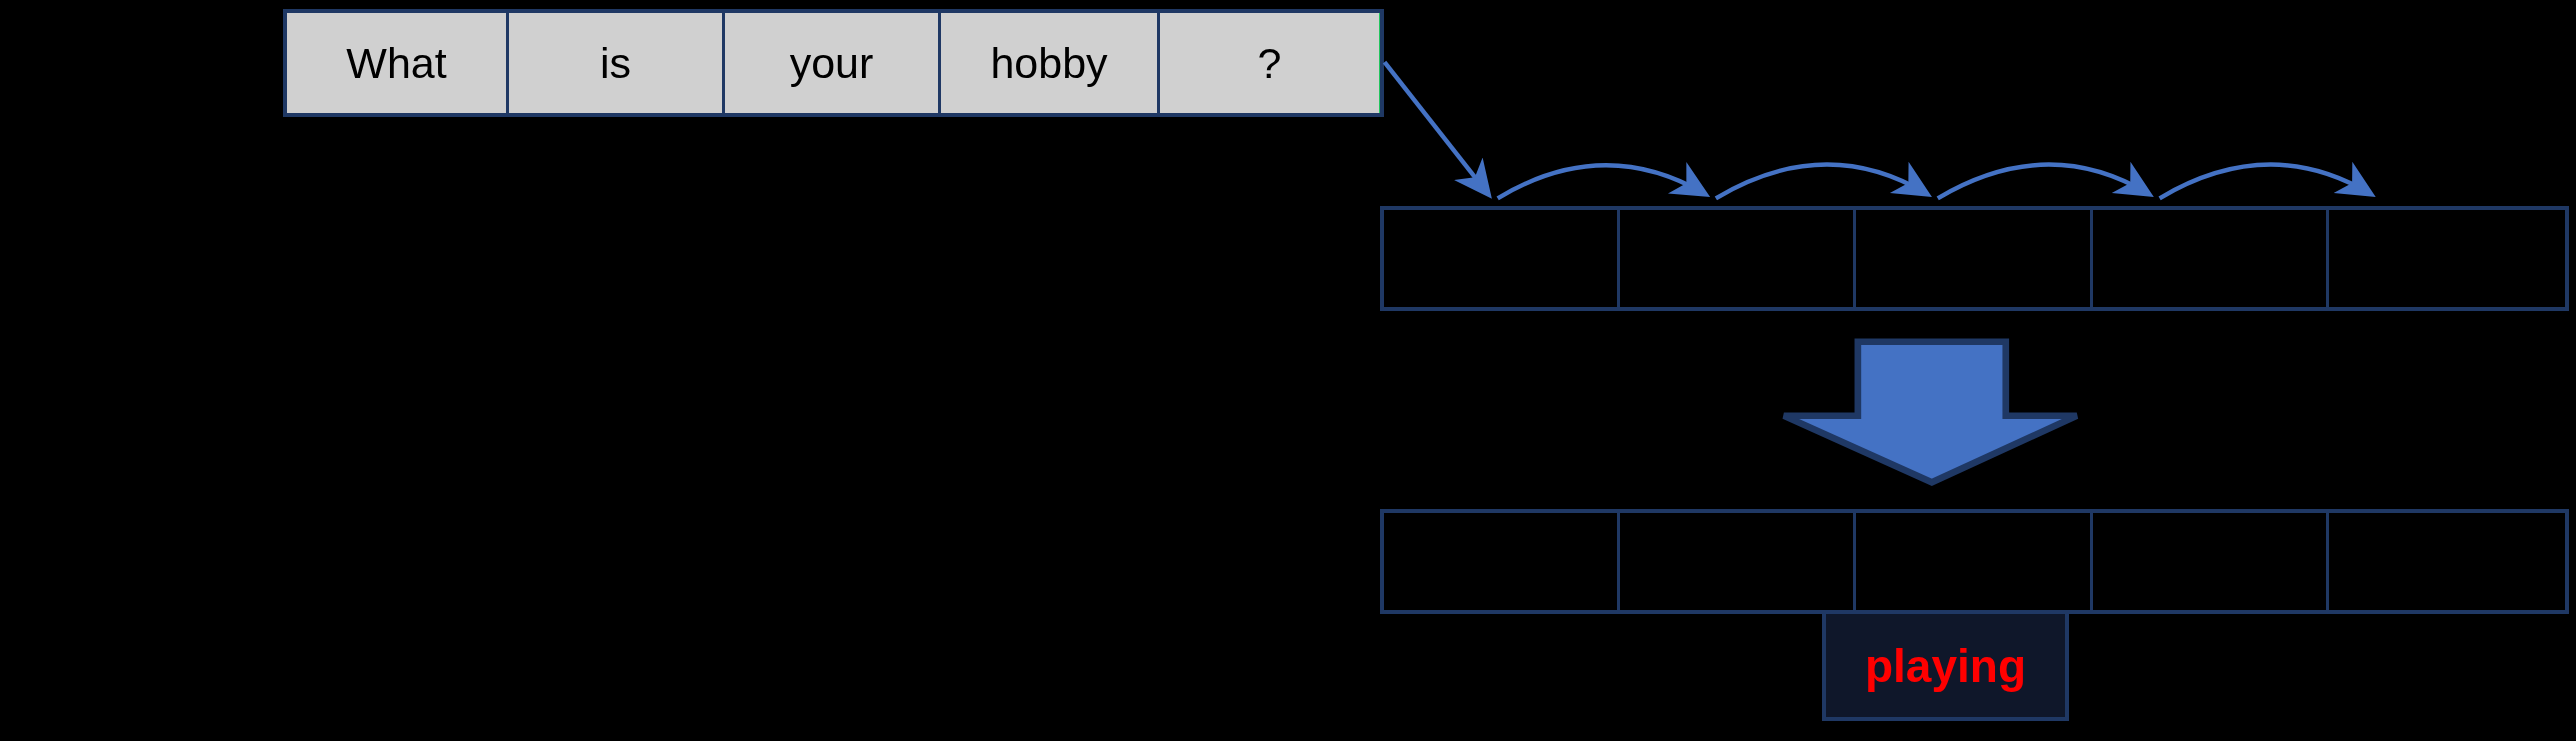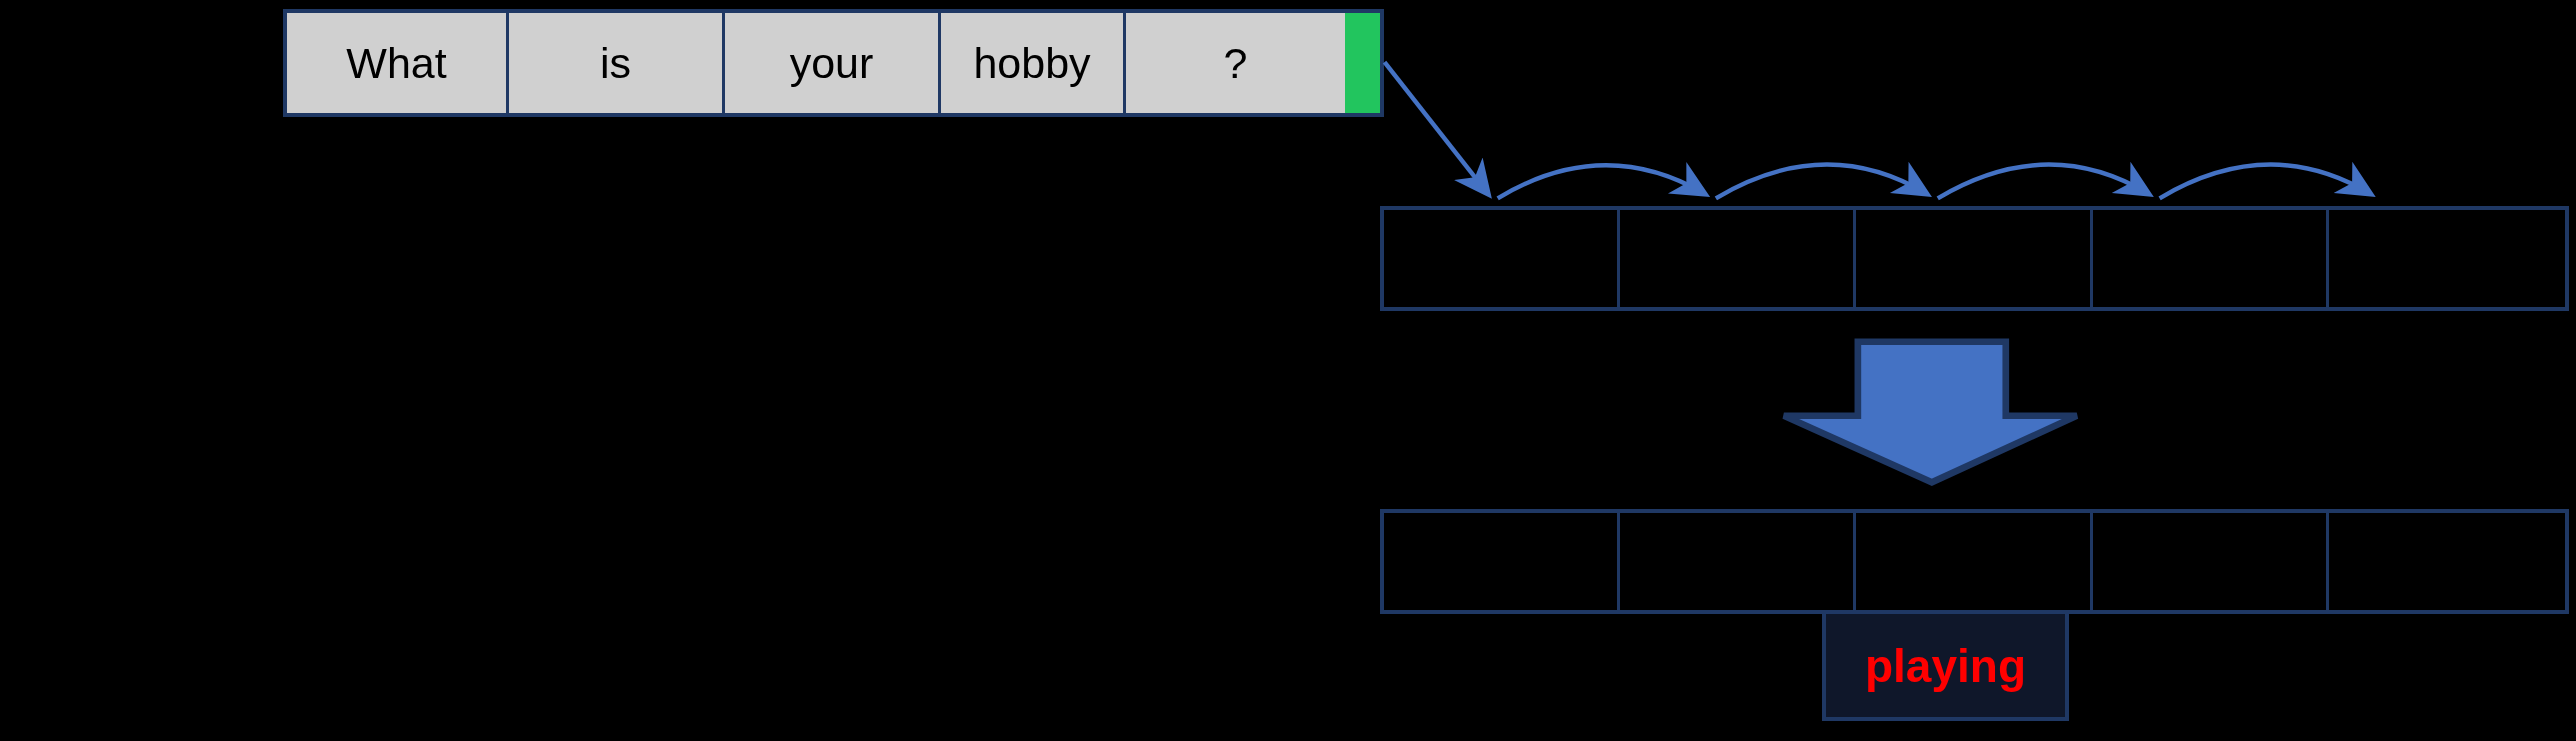--- a/index.html
+++ b/index.html
@@ -49,21 +49,21 @@
     height: 108px;
     background: #22c55e;
   }
   #source-table .cell {
     background: #D0D0D0;
     color: #000000;
   }
   #source-table .cell.c0 { width: 222px; }
   #source-table .cell.c1 { width: 216px; }
   #source-table .cell.c2 { width: 216px; }
-  #source-table .cell.c3 { width: 185px; }
+  #source-table .cell.c3 { width: 219px; }
   #source-table .cell.c4 { width: 219px; }
 
   
   #encoder-table {
     left: 1380px;
     top: 206px;
     width: 1189px;
     height: 105px;
     background: #000000;
   }

